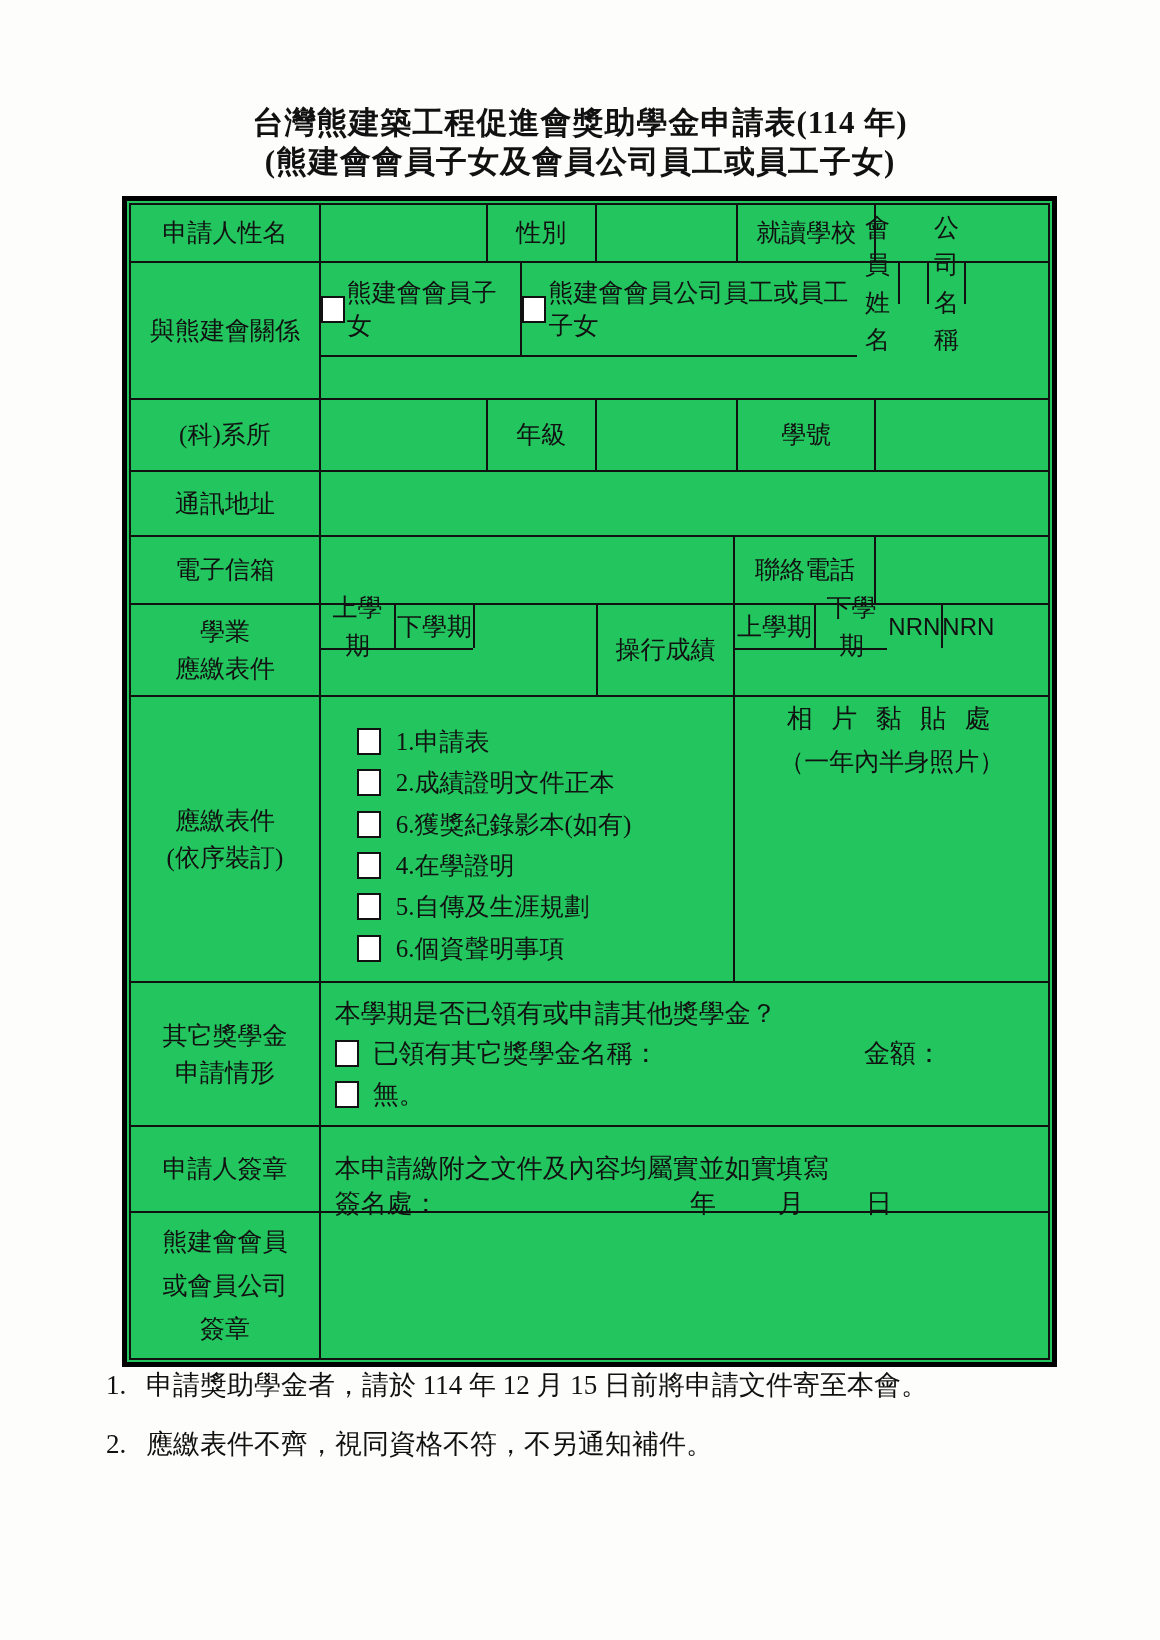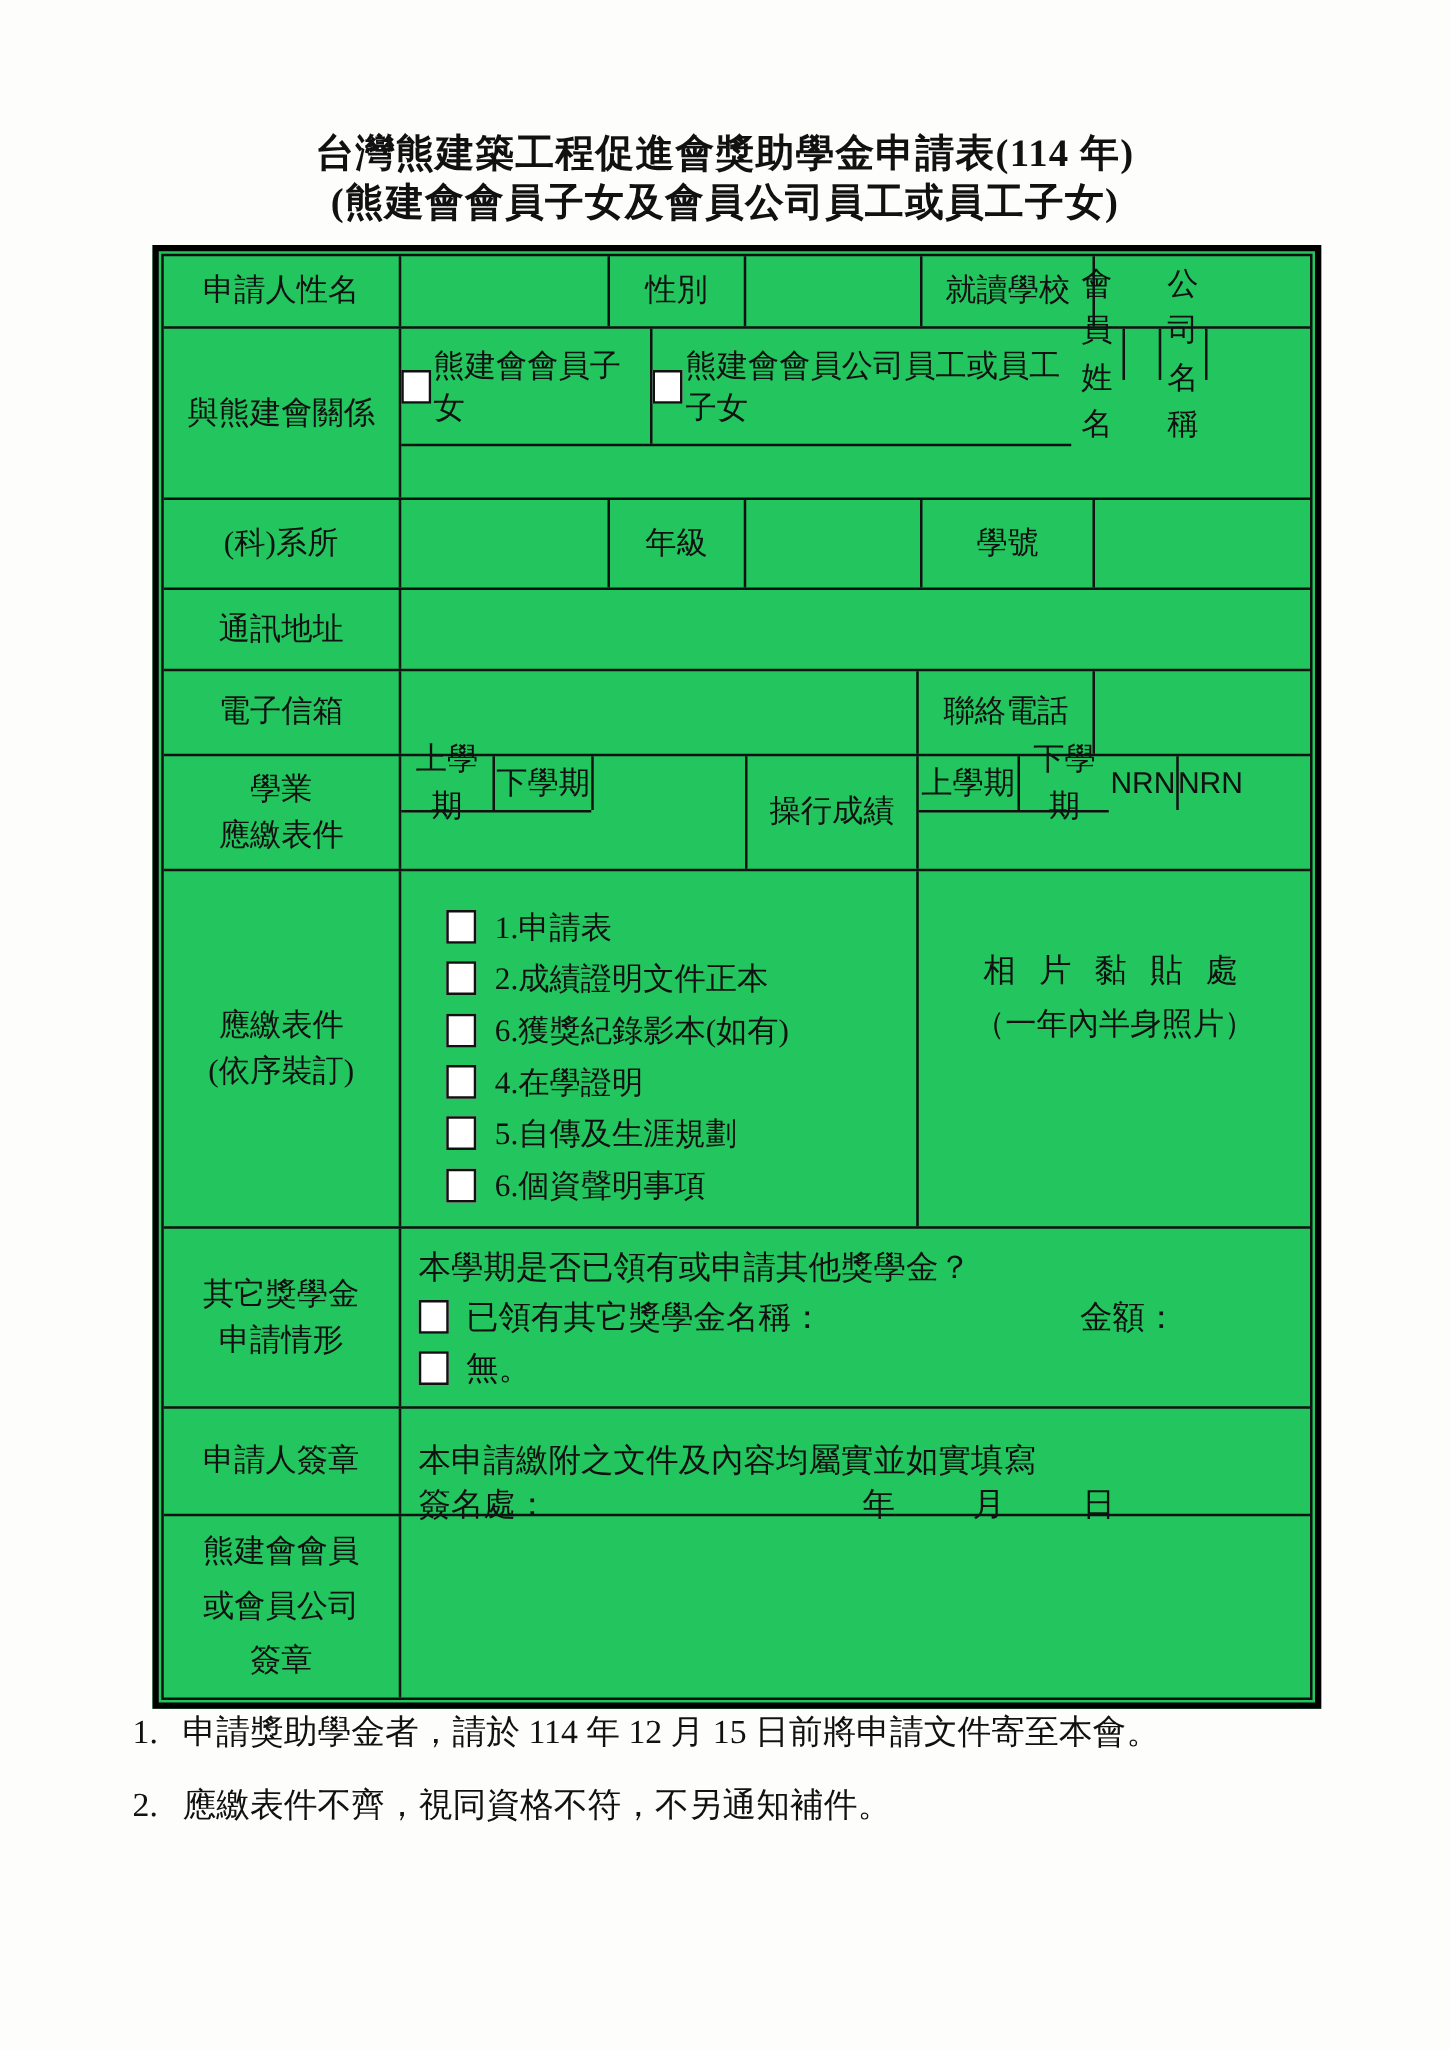--- a/index.html
+++ b/index.html
@@ -22,21 +22,21 @@
   .lbl{text-align:center;line-height:1.5;}
   .rcol{display:flex;flex-direction:row;box-sizing:border-box;}
   .subrow{display:flex;box-sizing:border-box;}
   .subrow.hb{border-bottom:2px solid #111;}
   .cb{display:inline-block;width:24px;height:27px;border:2px solid #111;
     box-sizing:border-box;background:#fff;flex:none;}
   .opt{gap:2px;}
   .chk-list{display:flex;flex-direction:column;justify-content:space-around;
     width:100%;height:100%;padding:24px 0 12px 36px;box-sizing:border-box;}
   .chk-item{display:flex;align-items:center;gap:15px;font-size:25px;}
-  .photo-cell{flex-direction:column;justify-content:flex-start;padding-top:58px;
+  .photo-cell{flex-direction:column;justify-content:flex-start;
     line-height:1.7;}
   .photo-title{font-size:26px;letter-spacing:6px;}
   .photo-note{font-size:25px;}
   .multiline{display:flex;flex-direction:column;justify-content:space-around;
     width:100%;height:100%;padding:10px 14px;box-sizing:border-box;font-size:26px;}
   .line{display:flex;align-items:center;gap:14px;}
   .amount{margin-left:auto;margin-right:92px;}
   .ymd{margin-left:auto;display:flex;gap:62px;padding-right:142px;}
   .sans{font-family:"Liberation Sans","DejaVu Sans",sans-serif;font-size:24px;}
   .notes{position:absolute;left:106px;top:1368px;width:960px;font-size:27px;}

